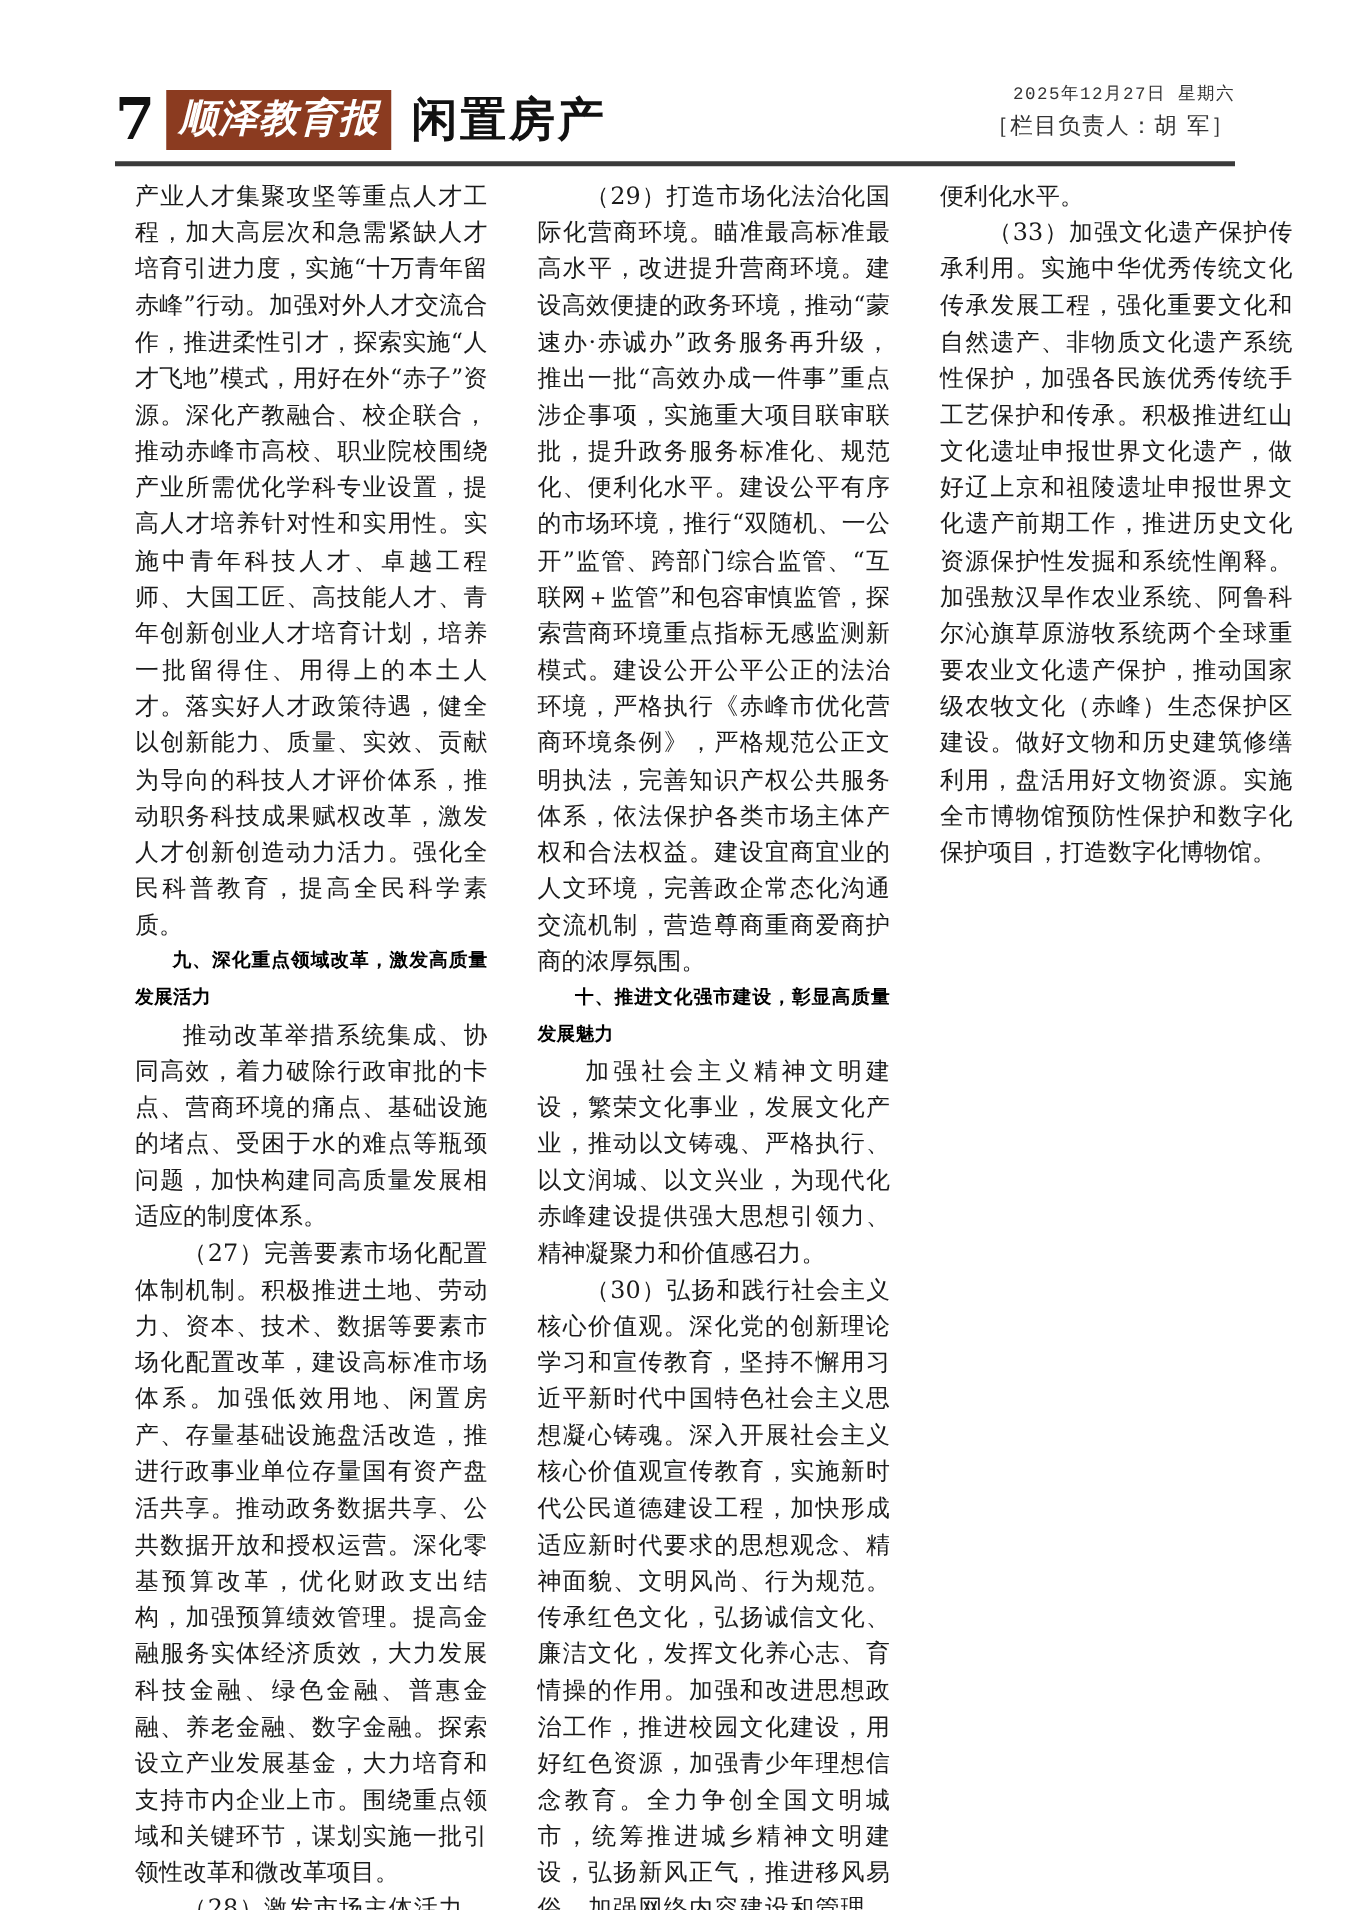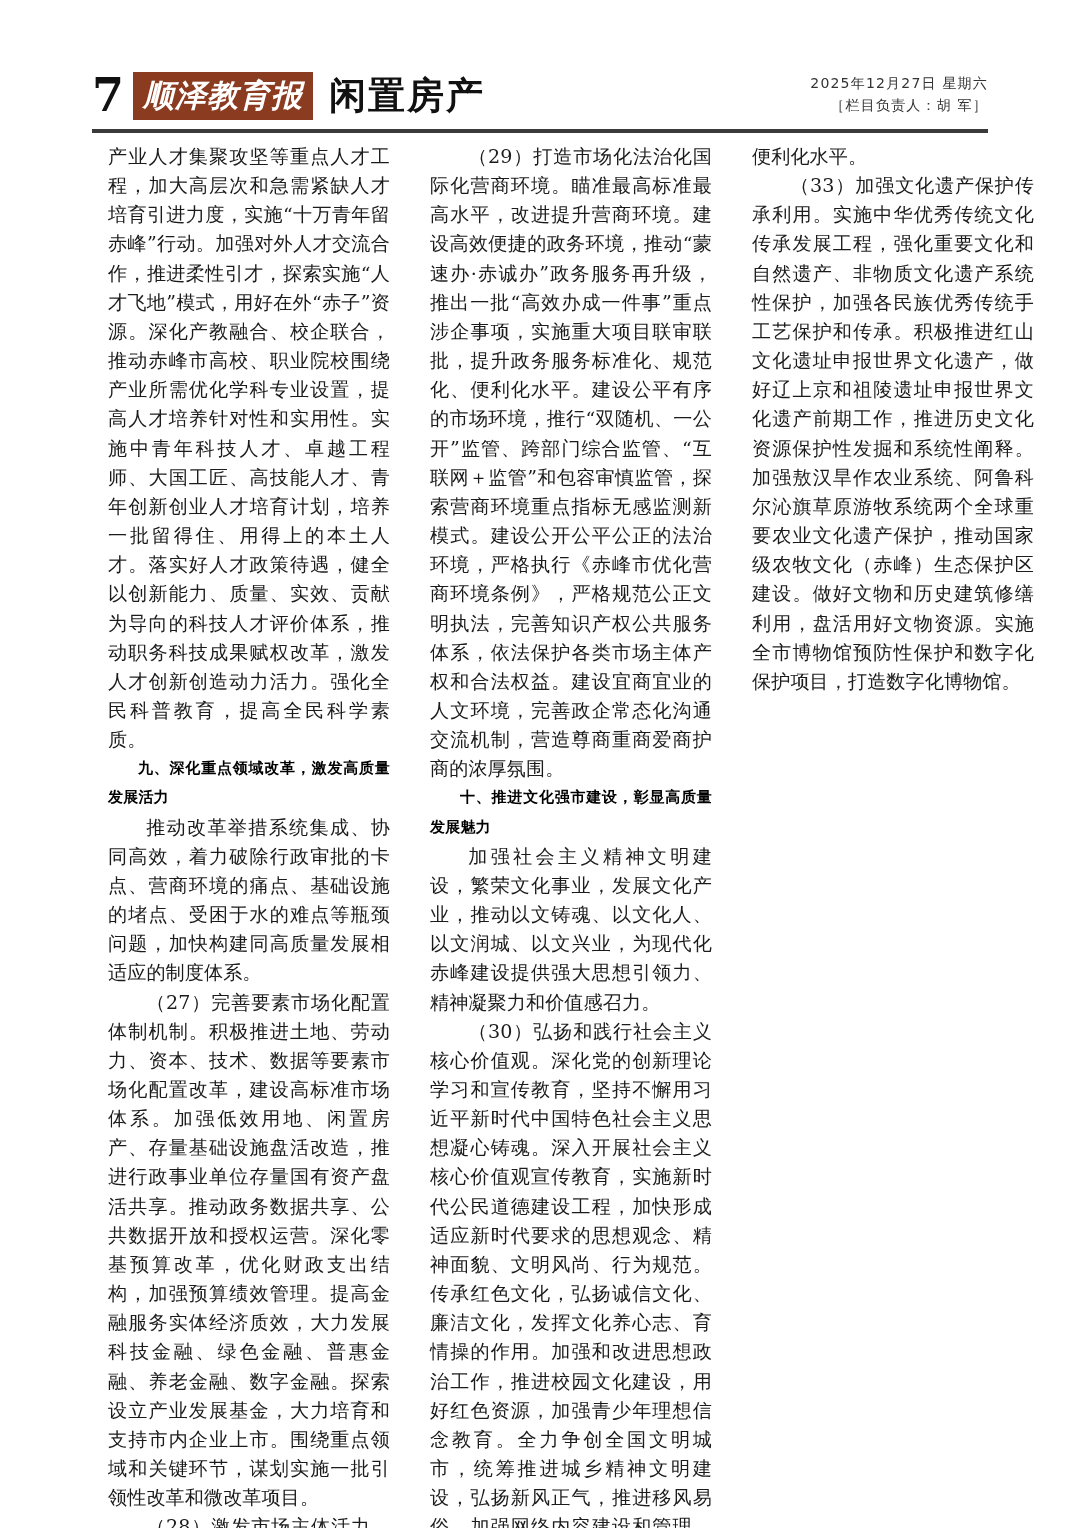--- a/index.html
+++ b/index.html
@@ -75,23 +75,24 @@
     text-align: right;
     font-family: "DejaVu Sans", "Liberation Sans", sans-serif;
     color: #333333;
     padding-bottom: 4px;
   }
   .date-line {
     font-size: 14px;
     letter-spacing: 1.2px;
     line-height: 1.5;
     white-space: nowrap;
+    font-family: Liberation Mono, monospace;
   }
   .editor-line {
-    font-size: 14px;
+    font-size: 18px;
     letter-spacing: 1.2px;
     line-height: 1.6;
     white-space: nowrap;
   }
 
   
   .header-rule {
     position: absolute;
     left: 92px;
     top: 129px;
@@ -165,21 +166,21 @@
     <div class="column">
         <p class="body noindent">产业人才集聚攻坚等重点人才工程，加大高层次和急需紧缺人才培育引进力度，实施“十万青年留赤峰”行动。加强对外人才交流合作，推进柔性引才，探索实施“人才飞地”模式，用好在外“赤子”资源。深化产教融合、校企联合，推动赤峰市高校、职业院校围绕产业所需优化学科专业设置，提高人才培养针对性和实用性。实施中青年科技人才、卓越工程师、大国工匠、高技能人才、青年创新创业人才培育计划，培养一批留得住、用得上的本土人才。落实好人才政策待遇，健全以创新能力、质量、实效、贡献为导向的科技人才评价体系，推动职务科技成果赋权改革，激发人才创新创造动力活力。强化全民科普教育，提高全民科学素质。</p>
         <h2 class="head">九、深化重点领域改革，激发高质量发展活力</h2>
         <p class="body">推动改革举措系统集成、协同高效，着力破除行政审批的卡点、营商环境的痛点、基础设施的堵点、受困于水的难点等瓶颈问题，加快构建同高质量发展相适应的制度体系。</p>
         <p class="body">（27）完善要素市场化配置体制机制。积极推进土地、劳动力、资本、技术、数据等要素市场化配置改革，建设高标准市场体系。加强低效用地、闲置房产、存量基础设施盘活改造，推进行政事业单位存量国有资产盘活共享。推动政务数据共享、公共数据开放和授权运营。深化零基预算改革，优化财政支出结构，加强预算绩效管理。提高金融服务实体经济质效，大力发展科技金融、绿色金融、普惠金融、养老金融、数字金融。探索设立产业发展基金，大力培育和支持市内企业上市。围绕重点领域和关键环节，谋划实施一批引领性改革和微改革项目。</p>
         <p class="body">（28）激发市场主体活力。坚持和落实“两个毫不动摇”，促进各种所有制经济优势互补、协同发展。深化国资国企改革，推进国有企业战略性重组，完善体制机制，增强核心功能，提升核心竞争力。落实民营经济促进法，保障民营企业平等使用生产要素、公平参与市场竞争。完善促进中小微企业和个体工商户发展政策体</p>
       </div>
     <div class="column">
         <p class="body">（29）打造市场化法治化国际化营商环境。瞄准最高标准最高水平，改进提升营商环境。建设高效便捷的政务环境，推动“蒙速办·赤诚办”政务服务再升级，推出一批“高效办成一件事”重点涉企事项，实施重大项目联审联批，提升政务服务标准化、规范化、便利化水平。建设公平有序的市场环境，推行“双随机、一公开”监管、跨部门综合监管、“互联网＋监管”和包容审慎监管，探索营商环境重点指标无感监测新模式。建设公开公平公正的法治环境，严格执行《赤峰市优化营商环境条例》，严格规范公正文明执法，完善知识产权公共服务体系，依法保护各类市场主体产权和合法权益。建设宜商宜业的人文环境，完善政企常态化沟通交流机制，营造尊商重商爱商护商的浓厚氛围。</p>
         <h2 class="head">十、推进文化强市建设，彰显高质量发展魅力</h2>
-        <p class="body">加强社会主义精神文明建设，繁荣文化事业，发展文化产业，推动以文铸魂、以文化人、以文润城、以文兴业，为现代化赤峰建设提供强大思想引领力、精神凝聚力和价值感召力。</p>
+        <p class="body">加强社会主义精神文明建设，繁荣文化事业，发展文化产业，推动以文铸魂、严格执行、以文润城、以文兴业，为现代化赤峰建设提供强大思想引领力、精神凝聚力和价值感召力。</p>
         <p class="body">（30）弘扬和践行社会主义核心价值观。深化党的创新理论学习和宣传教育，坚持不懈用习近平新时代中国特色社会主义思想凝心铸魂。深入开展社会主义核心价值观宣传教育，实施新时代公民道德建设工程，加快形成适应新时代要求的思想观念、精神面貌、文明风尚、行为规范。传承红色文化，弘扬诚信文化、廉洁文化，发挥文化养心志、育情操的作用。加强和改进思想政治工作，推进校园文化建设，用好红色资源，加强青少年理想信念教育。全力争创全国文明城市，统筹推进城乡精神文明建设，弘扬新风正气，推进移风易俗。加强网络内容建设和管理，发展积极健康的</p>
       </div>
     <div class="column">
         <p class="body noindent">便利化水平。</p>
         <p class="body">（33）加强文化遗产保护传承利用。实施中华优秀传统文化传承发展工程，强化重要文化和自然遗产、非物质文化遗产系统性保护，加强各民族优秀传统手工艺保护和传承。积极推进红山文化遗址申报世界文化遗产，做好辽上京和祖陵遗址申报世界文化遗产前期工作，推进历史文化资源保护性发掘和系统性阐释。加强敖汉旱作农业系统、阿鲁科尔沁旗草原游牧系统两个全球重要农业文化遗产保护，推动国家级农牧文化（赤峰）生态保护区建设。做好文物和历史建筑修缮利用，盘活用好文物资源。实施全市博物馆预防性保护和数字化保护项目，打造数字化博物馆。</p>
       </div>
   </div>
 
 </div>
 

